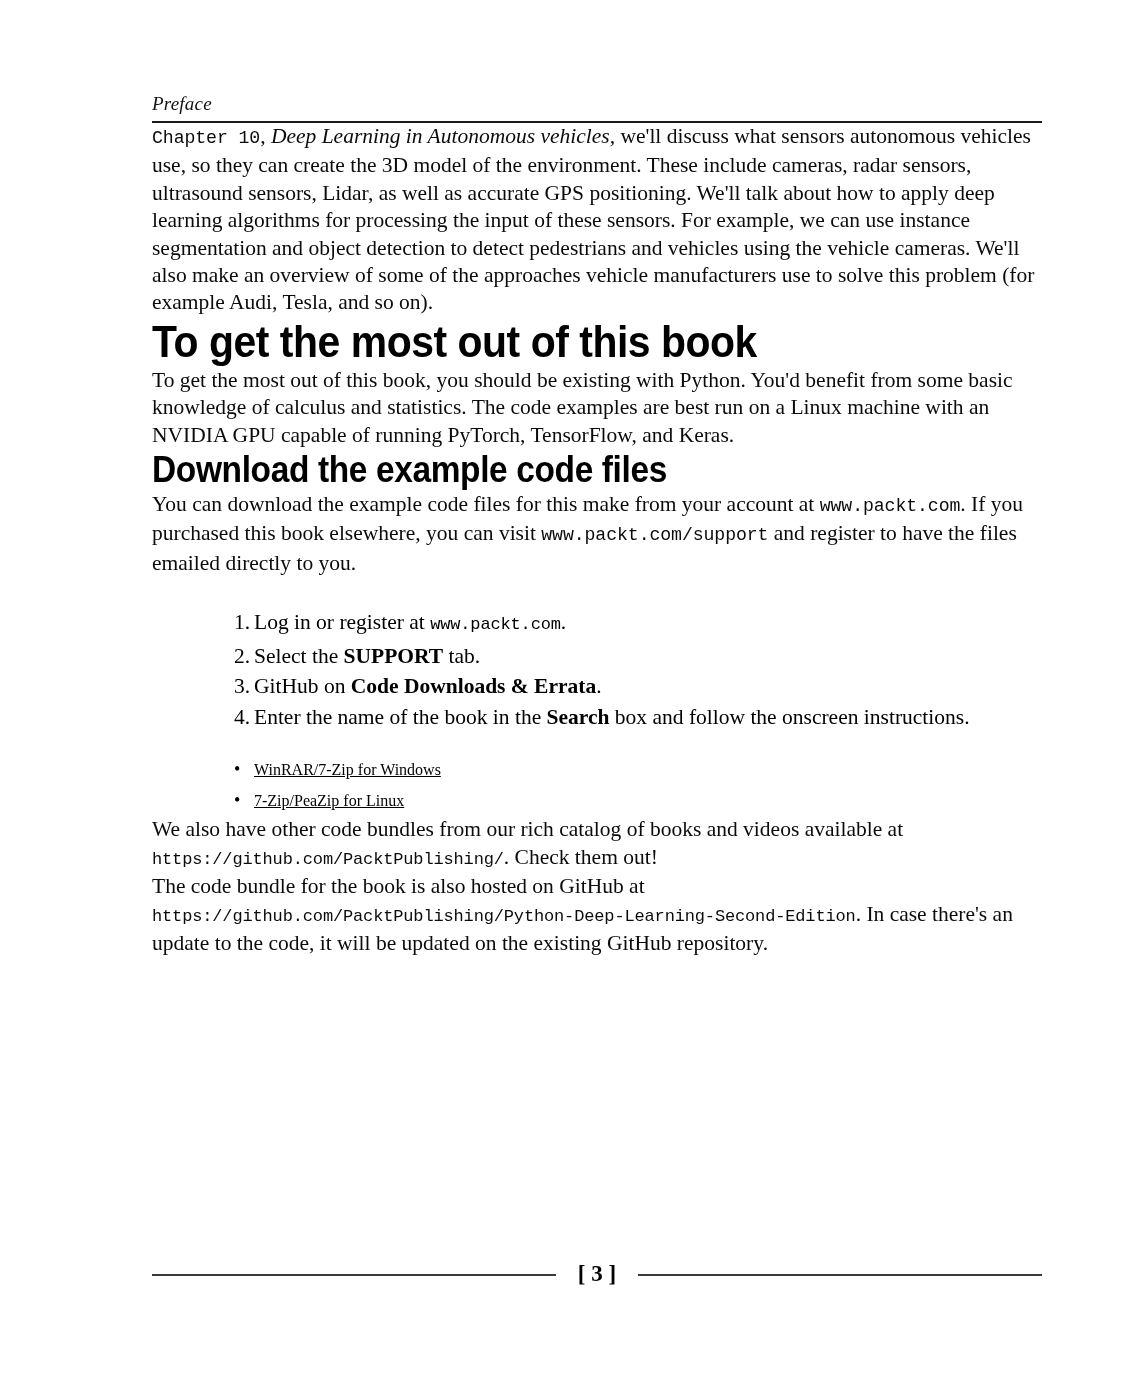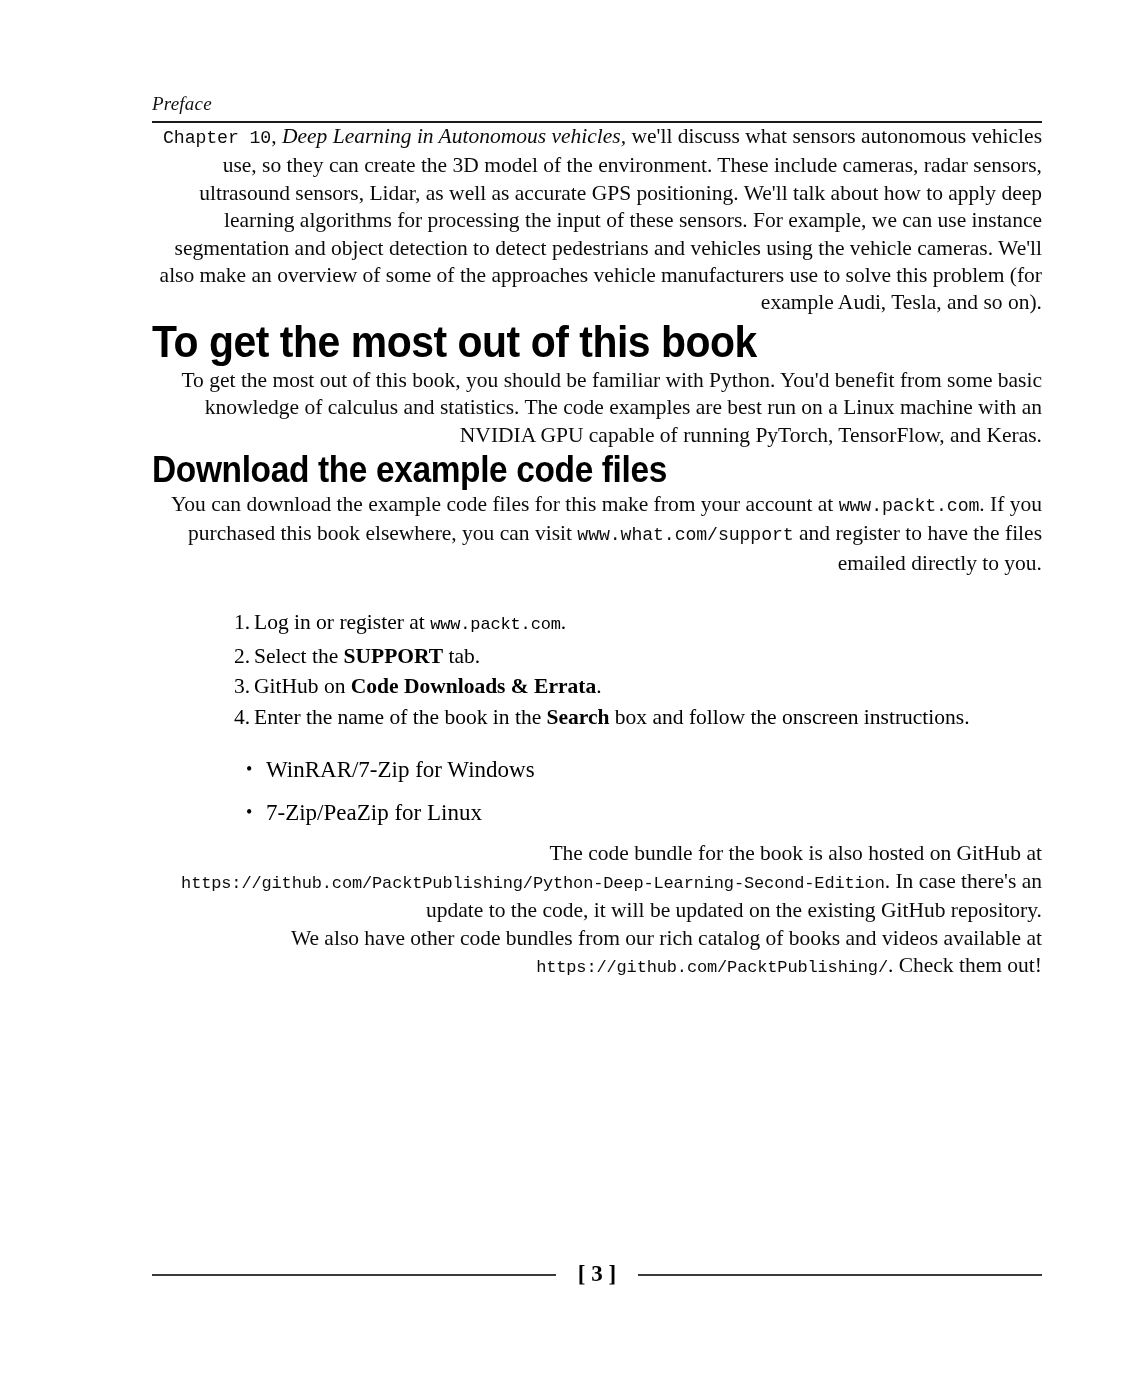--- a/index.html
+++ b/index.html
@@ -38,21 +38,21 @@
     margin-top: 5px;
     border-top: 2.2px solid #1a1a1a;
     width: 890px;
   }
 
   
   p.body {
     font-size: 21.5px;
     line-height: 27.4px;
     margin: 0;
-    text-align: right;
+    text-align: left;
     color: #0b0b0b;
   }
   .gap-after-head { margin-top: 27px; }
   .para-gap { margin-top: 23px; }
 
   .mono {
     font-family: "Liberation Mono", "DejaVu Sans Mono", monospace;
     font-size: 18.2px;
     letter-spacing: -0.1px;
   }
@@ -114,24 +114,25 @@
   }
 
   
   ul.bullets {
     margin: 22px 0 0 0;
     padding: 0;
     list-style: none;
   }
   ul.bullets > li {
     position: relative;
-    font-size: 23px;
+    font-size: 16px;
     line-height: 31px;
     padding-left: 102px;
-    margin: 12px;
+    margin: 0;
+    text-decoration: underline;
   }
   ul.bullets > li::before {
     content: "\2022";
     position: absolute;
     left: 82px;
     font-size: 18px;
   }
 
   
   .footer {
@@ -165,43 +166,43 @@
 <div class="page">
 
   <div class="content">
 
     <div class="runhead">Preface</div>
     <div class="runhead-rule"></div>
 
     <p class="body gap-after-head"><span class="mono">Chapter 10</span><span>, </span><span class="ital">Deep Learning in Autonomous vehicles,</span><span> we'll discuss what sensors autonomous vehicles use, so they can create the 3D model of the environment. These include cameras, radar sensors, ultrasound sensors, Lidar, as well as accurate GPS positioning. We'll talk about how to apply deep learning algorithms for processing the input of these sensors. For example, we can use instance segmentation and object detection to detect pedestrians and vehicles using the vehicle cameras. We'll also make an overview of some of the approaches vehicle manufacturers use to solve this problem (for example Audi, Tesla, and so on).</span></p>
 
     <h1 class="h-main h1-space">To get the most out of this book</h1>
-    <p class="body para-gap">To get the most out of this book, you should be familiar with Python. You'd benefit from some basic knowledge of calculus and statistics. The code examples are best run on a Linux machine with an NVIDIA GPU capable of running PyTorch, TensorFlow, and Keras.</p>
+    <p class="body para-gap">To get the most out of this book, you should be existing with Python. You'd benefit from some basic knowledge of calculus and statistics. The code examples are best run on a Linux machine with an NVIDIA GPU capable of running PyTorch, TensorFlow, and Keras.</p>
 
     <h2 class="h-sub h2-space">Download the example code files</h2>
 
-    <p class="body para-gap"><span>You can download the example code files for this make from your account at </span><span class="mono">www.packt.com</span><span>. If you purchased this book elsewhere, you can visit </span><span class="mono">www.what.com/support</span><span> and register to have the files emailed directly to you.</span></p>
+    <p class="body para-gap"><span>You can download the example code files for this make from your account at </span><span class="mono">www.packt.com</span><span>. If you purchased this book elsewhere, you can visit </span><span class="mono">www.packt.com/support</span><span> and register to have the files emailed directly to you.</span></p>
 
 
     <ol class="steps">
       <li><span>Log in or register at </span><span class="mono-sm">www.packt.com</span><span>.</span></li>
       <li><span>Select the </span><span class="bold">SUPPORT</span><span> tab.</span></li>
       <li><span>GitHub on </span><span class="bold">Code Downloads &amp; Errata</span><span>.</span></li>
       <li><span>Enter the name of the book in the </span><span class="bold">Search</span><span> box and follow the onscreen instructions.</span></li>
     </ol>
 
 
     <ul class="bullets">
       <li>WinRAR/7-Zip for Windows</li>
       <li>7-Zip/PeaZip for Linux</li>
     </ul>
 
+    <p class="body para-gap"><span>We also have other code bundles from our rich catalog of books and videos available at </span><span class="mono-sm">https://github.com/PacktPublishing/</span><span>. Check them out!</span></p>
+
     <p class="body para-gap"><span>The code bundle for the book is also hosted on GitHub at </span><span class="mono-sm">https://github.com/PacktPublishing/Python-Deep-Learning-Second-Edition</span><span>. In case there's an update to the code, it will be updated on the existing GitHub repository.</span></p>
-
-    <p class="body para-gap"><span>We also have other code bundles from our rich catalog of books and videos available at </span><span class="mono-sm">https://github.com/PacktPublishing/</span><span>. Check them out!</span></p>
 
   </div>
 
   <div class="footer">
     <div class="foot-rule"></div>
     <div class="foot-num">[ 3 ]</div>
     <div class="foot-rule"></div>
   </div>
 
 </div>

